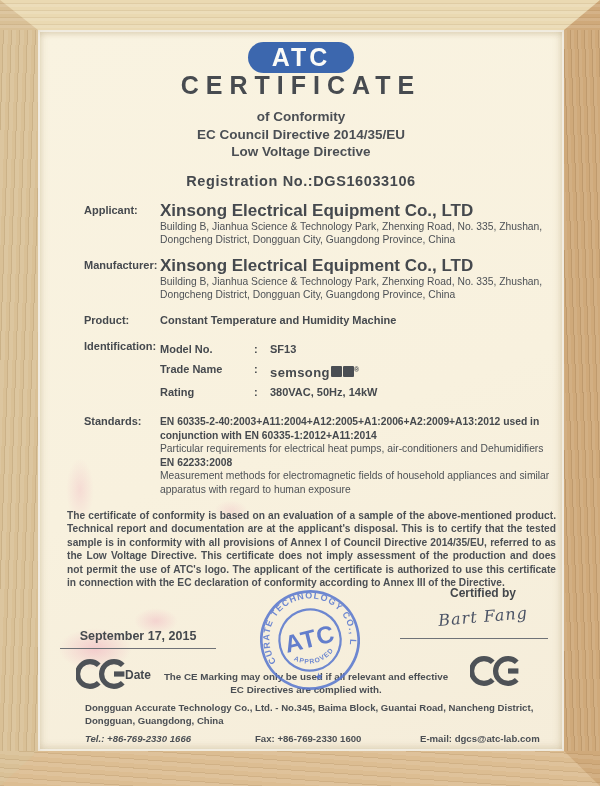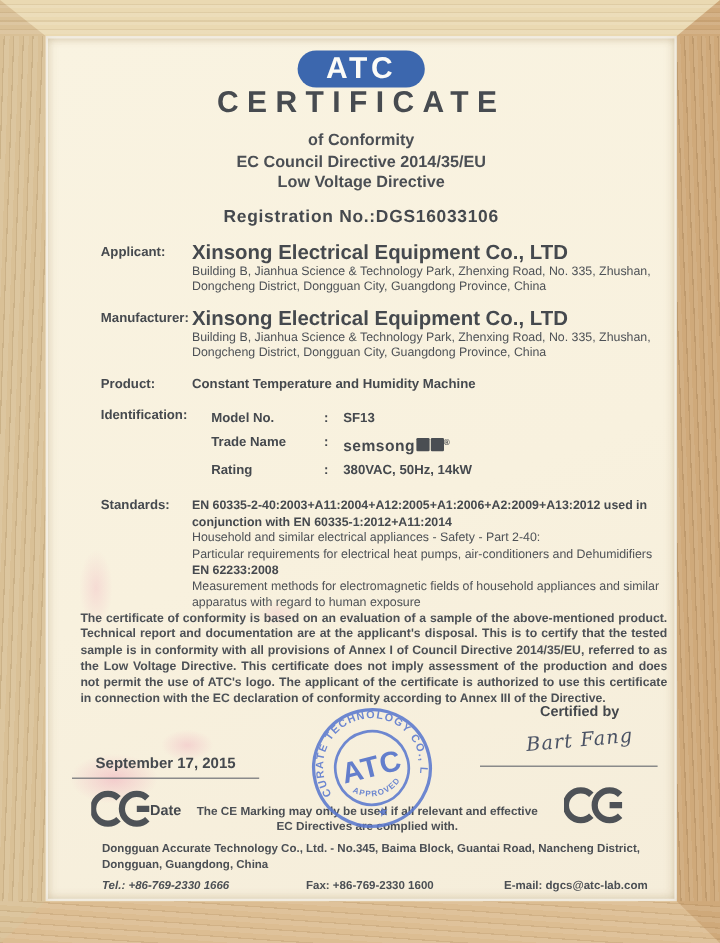--- a/index.html
+++ b/index.html
@@ -50,21 +50,21 @@
   .registration { position:absolute; top:143px; left:0; right:0; text-align:center;
     font-size:14.5px; font-weight:bold; letter-spacing:.6px; color:#45494e; }
   
   .rows { position:absolute; top:174px; left:46px; width:474px; }
   .row { display:flex; margin-bottom:13px; }
   .row-label { width:76px; flex:none; font-weight:bold; font-size:11px; color:#45494e; }
   .row-value { flex:1; font-size:10.3px; color:#4d5156; line-height:13px; }
   .company-name { font-weight:bold; font-size:17px; color:#45494e; margin-bottom:3px; }
   .product-row { margin-top:3px; }
   .product-row .row-value { font-weight:bold; font-size:11px; color:#45494e; }
-  .ident-row { margin-top:5px;gap:16px; }
+  .ident-row { margin-top:5px; }
   .ident-line { display:flex; line-height:19.5px; font-weight:bold; font-size:11px; color:#45494e; }
   .ident-name { width:94px; flex:none; }
   .ident-sep { width:16px; flex:none; }
   .cjk-box { display:inline-block; width:11px; height:11px; overflow:hidden;
     background:#4a4e53; color:transparent; font-size:10px; line-height:11px;
     vertical-align:-1px; margin-left:1px; border-radius:1px; }
   .trade-logo { font-size:13px; letter-spacing:.4px; }
   .reg-mark { font-size:7px; vertical-align:super; }
   .standards-row { margin-top:6px; }
   .standards-row p { margin:0; line-height:13.5px; }
@@ -165,21 +165,20 @@
           <span class="ident-sep">:</span>
           <span>380VAC, 50Hz, 14kW</span>
         </div>
       </div>
     </div>
 
     <div class="row standards-row">
       <div class="row-label">Standards:</div>
       <div class="row-value">
         <p class="b">EN 60335-2-40:2003+A11:2004+A12:2005+A1:2006+A2:2009+A13:2012 used in conjunction with EN 60335-1:2012+A11:2014</p>
-        <p>Household and similar electrical appliances - Safety - Part 2-40:</p>
         <p>Particular requirements for electrical heat pumps, air-conditioners and Dehumidifiers</p>
         <p class="b">EN 62233:2008</p>
         <p>Measurement methods for electromagnetic fields of household appliances and similar apparatus with regard to human exposure</p>
       </div>
     </div>
   </div>
 
   <div class="statement">The certificate of conformity is based on an evaluation of a sample of the above-mentioned product. Technical report and documentation are at the applicant's disposal. This is to certify that the tested sample is in conformity with all provisions of Annex I of Council Directive 2014/35/EU, referred to as the Low Voltage Directive. This certificate does not imply assessment of the production and does not permit the use of ATC's logo. The applicant of the certificate is authorized to use this certificate in connection with the EC declaration of conformity according to Annex III of the Directive.</div>
 
   <svg class="stamp" viewBox="0 0 120 120">

